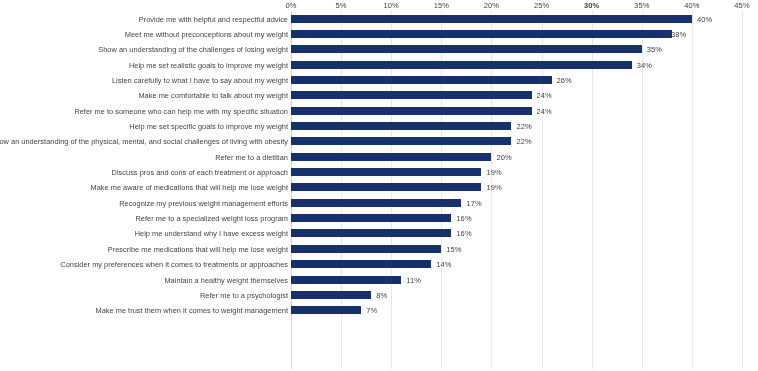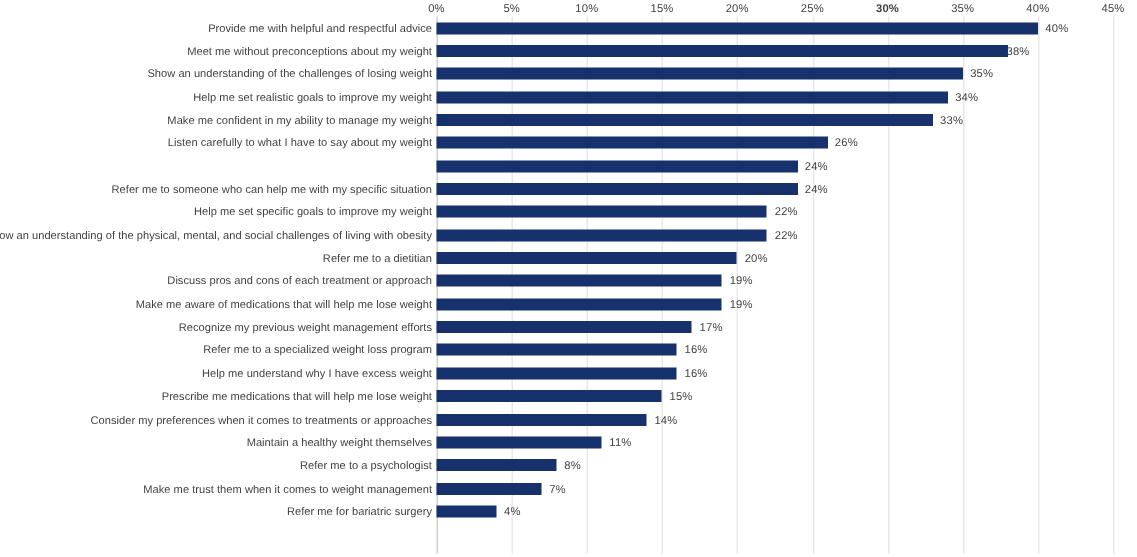--- a/index.html
+++ b/index.html
@@ -160,30 +160,26 @@
           <div class="cat-label">Show an understanding of the challenges of losing weight</div>
           <div class="bar" style="width: 350.778px; background: rgb(22, 49, 107);"></div>
           <div class="bar-value" style="left: 646.778px;">35%</div>
         </div>
         <div class="bar-row">
           <div class="cat-label">Help me set realistic goals to improve my weight</div>
           <div class="bar" style="width: 340.756px; background: rgb(22, 49, 107);"></div>
           <div class="bar-value" style="left: 636.756px;">34%</div>
         </div>
         <div class="bar-row">
-          <div class="cat-label">Make me confident in my ability to manage my weight</div>
-          <div class="bar" style="width: 330.733px; background: rgb(22, 49, 107);"></div>
-          <div class="bar-value" style="left: 626.733px;">33%</div>
-        </div>
-        <div class="bar-row">
           <div class="cat-label">Listen carefully to what I have to say about my weight</div>
           <div class="bar" style="width: 260.578px; background: rgb(22, 49, 107);"></div>
           <div class="bar-value" style="left: 556.578px;">26%</div>
         </div>
         <div class="bar-row">
+          <div class="cat-label">Make me comfortable to talk about my weight</div>
           <div class="bar" style="width: 240.533px; background: rgb(22, 49, 107);"></div>
           <div class="bar-value" style="left: 536.533px;">24%</div>
         </div>
         <div class="bar-row">
           <div class="cat-label">Refer me to someone who can help me with my specific situation</div>
           <div class="bar" style="width: 240.533px; background: rgb(22, 49, 107);"></div>
           <div class="bar-value" style="left: 536.533px;">24%</div>
         </div>
         <div class="bar-row">
           <div class="cat-label">Help me set specific goals to improve my weight</div>
@@ -243,21 +239,16 @@
         <div class="bar-row">
           <div class="cat-label">Refer me to a psychologist</div>
           <div class="bar" style="width: 80.1778px; background: rgb(22, 49, 107);"></div>
           <div class="bar-value" style="left: 376.178px;">8%</div>
         </div>
         <div class="bar-row">
           <div class="cat-label">Make me trust them when it comes to weight management</div>
           <div class="bar" style="width: 70.1556px; background: rgb(22, 49, 107);"></div>
           <div class="bar-value" style="left: 366.156px;">7%</div>
         </div>
-        <div class="bar-row">
-          <div class="cat-label">Refer me for bariatric surgery</div>
-          <div class="bar" style="width: 40.0889px; background: rgb(22, 49, 107);"></div>
-          <div class="bar-value" style="left: 336.089px;">4%</div>
-        </div>
       </div>
   </div>
 
 </div>
 
 </body></html>

